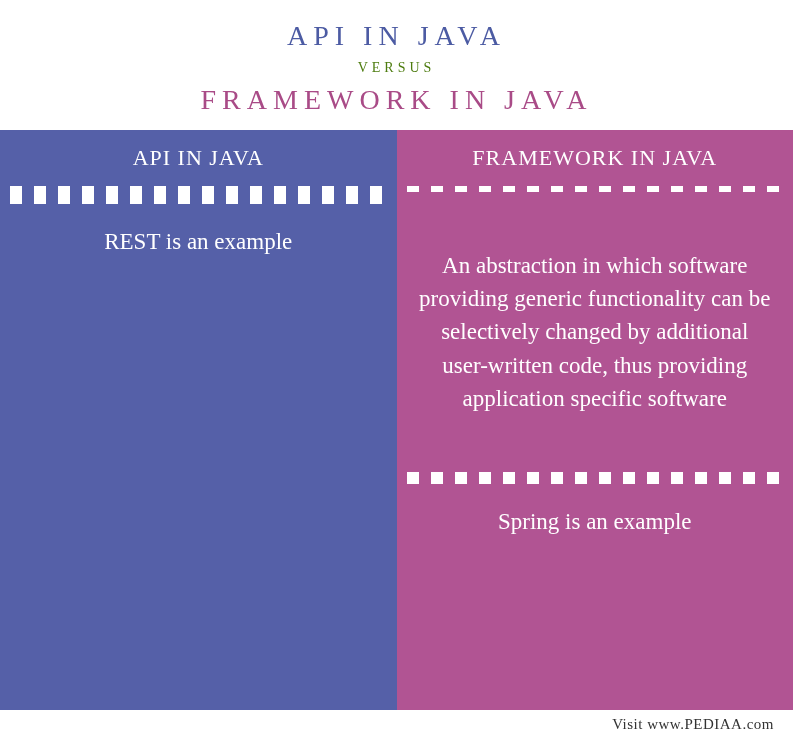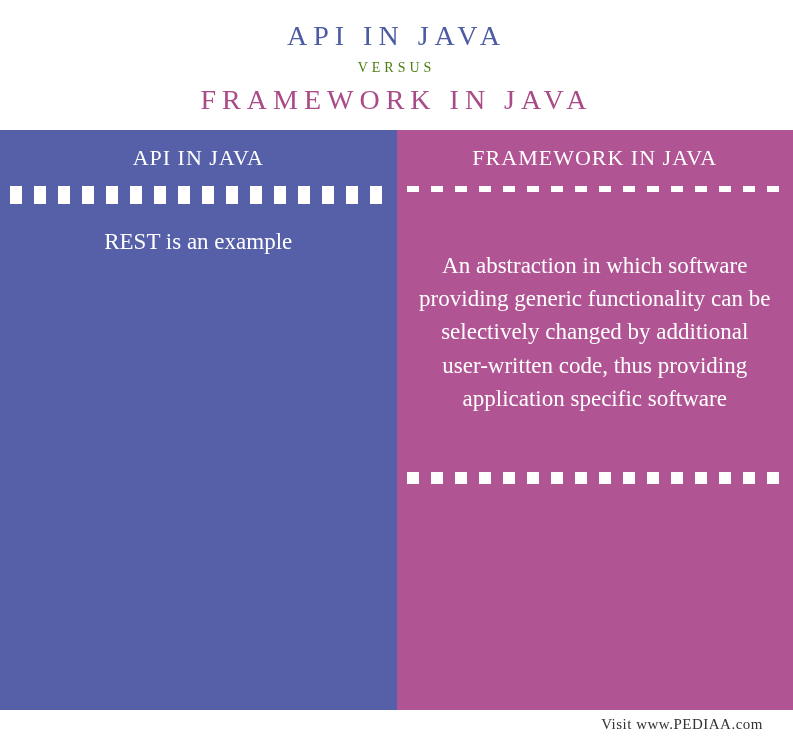--- a/index.html
+++ b/index.html
@@ -79,21 +79,21 @@
     .row-use {
       height: 115px;
     }
     .row-example {
       height: 75px;
     }
     .footer {
       text-align: right;
       font-size: 15px;
       color: #333;
-      padding: 6px 30px 0 0;
+      padding: 6px 19px 0 0;
       letter-spacing: 0.5px;
     }
   </style>
 </head>
 <body>
 
 <div class="header">
   <div class="title-top">API IN JAVA</div>
   <div class="versus">VERSUS</div>
   <div class="title-bottom">FRAMEWORK IN JAVA</div>
@@ -106,16 +106,17 @@
     <div class="divider"></div>
     <div class="divider"></div>
     <div class="cell row-example">REST is an example</div>
   </div>
   <div class="column col-right">
     <div class="col-header">FRAMEWORK IN JAVA</div>
     <div class="divider"></div>
     <div class="cell row-def">An abstraction in which software providing generic functionality can be selectively changed by additional user-written code, thus providing application specific software</div>
     <div class="divider"></div>
     <div class="divider"></div>
+    <div class="cell row-example">Spring is an example</div>
   </div>
 </div>
 
 <div class="footer">Visit www.PEDIAA.com</div>
 
 </body></html>

